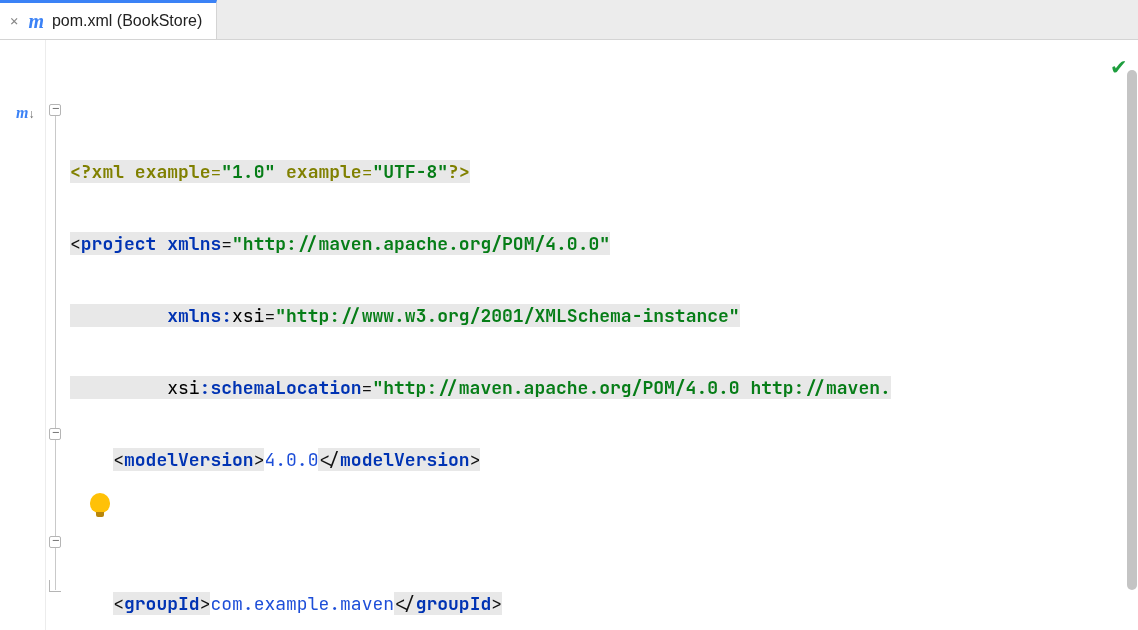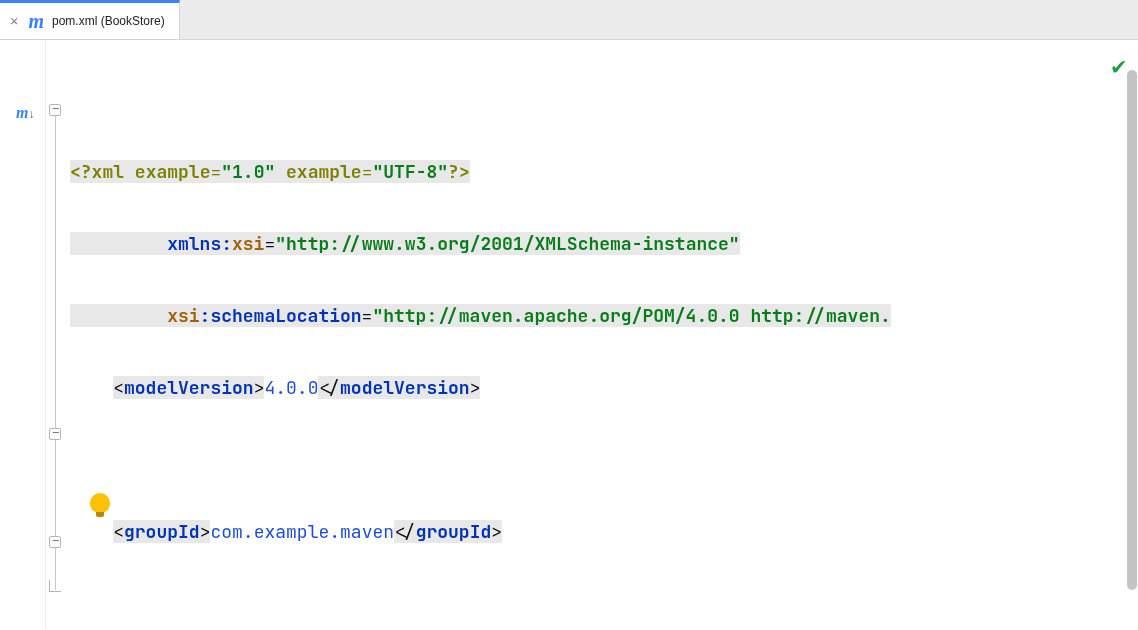--- a/index.html
+++ b/index.html
@@ -39,21 +39,21 @@
   .tab-icon {
     color: #3b82f6;
     font-weight: 900;
     font-style: italic;
     font-family: Georgia, "Times New Roman", serif;
     font-size: 20px;
     line-height: 1;
   }
   .tab-title {
     font-family: -apple-system, "Segoe UI", Arial, sans-serif;
-    font-size: 12px;
+    font-size: 16px;
     color: #222;
   }
 
   
   .main {
     display: flex;
     height: calc(100% - 40px);
   }
 
   .gutter-left {
@@ -145,21 +145,21 @@
     background: #b8860b;
     border-radius: 0 0 2px 2px;
   }
 
   .code-line { padding-left: 4px; }
   .tag-bg { background: #e8e8e8; }
 
   .punct { color: #111; }
   .tag { color: #0033b3; font-weight: 700; }
   .attr { color: #0033b3; font-weight: 700; }
-  .nsattr { color: #a16207; font-weight: 700; }
+  .nsattr { color: #000000; font-weight: 400; }
   .str { color: #067d17; font-weight: 700; }
   .txt { color: #1d4ed8; }
   .pi { color: #808000; font-weight: 700; }
   .pi2 { color: #808000; }
 
   
   .analysis-ok {
     position: absolute;
     top: 50px;
     right: 12px;
@@ -225,20 +225,21 @@
     <div class="fold-marker" style="top:64px;"></div>
     <div class="fold-marker" style="top:388px;"></div>
     <div class="fold-marker" style="top:496px;"></div>
     <div class="fold-end" style="top:540px;"></div>
   </div>
 
   <div class="editor">
     <span class="bulb"></span>
 
 <div class="code-line"><span class="tag-bg"><span class="pi">&lt;?</span><span class="pi">xml</span> <span class="pi">example</span><span class="pi2">=</span><span class="str">"1.0"</span> <span class="pi">example</span><span class="pi2">=</span><span class="str">"UTF-8"</span><span class="pi">?&gt;</span></span></div>
+<div class="code-line"><span class="tag-bg"><span class="punct">&lt;</span><span class="tag">project</span> <span class="attr">xmlns</span><span class="punct">=</span><span class="str">"http://maven.apache.org/POM/4.0.0"</span></span></div>
 <div class="code-line"><span class="tag-bg">         <span class="attr">xmlns:</span><span class="nsattr">xsi</span><span class="punct">=</span><span class="str">"http://www.w3.org/2001/XMLSchema-instance"</span></span></div>
 <div class="code-line"><span class="tag-bg">         <span class="nsattr">xsi</span><span class="attr">:schemaLocation</span><span class="punct">=</span><span class="str">"http://maven.apache.org/POM/4.0.0 http://maven.</span></span></div>
 <div class="code-line">    <span class="tag-bg"><span class="punct">&lt;</span><span class="tag">modelVersion</span><span class="punct">&gt;</span></span><span class="txt">4.0.0</span><span class="tag-bg"><span class="punct">&lt;/</span><span class="tag">modelVersion</span><span class="punct">&gt;</span></span></div>
 <div class="code-line"> </div>
 <div class="code-line">    <span class="tag-bg"><span class="punct">&lt;</span><span class="tag">groupId</span><span class="punct">&gt;</span></span><span class="txt">com.example.maven</span><span class="tag-bg"><span class="punct">&lt;/</span><span class="tag">groupId</span><span class="punct">&gt;</span></span></div>
 
 
 
 
 

